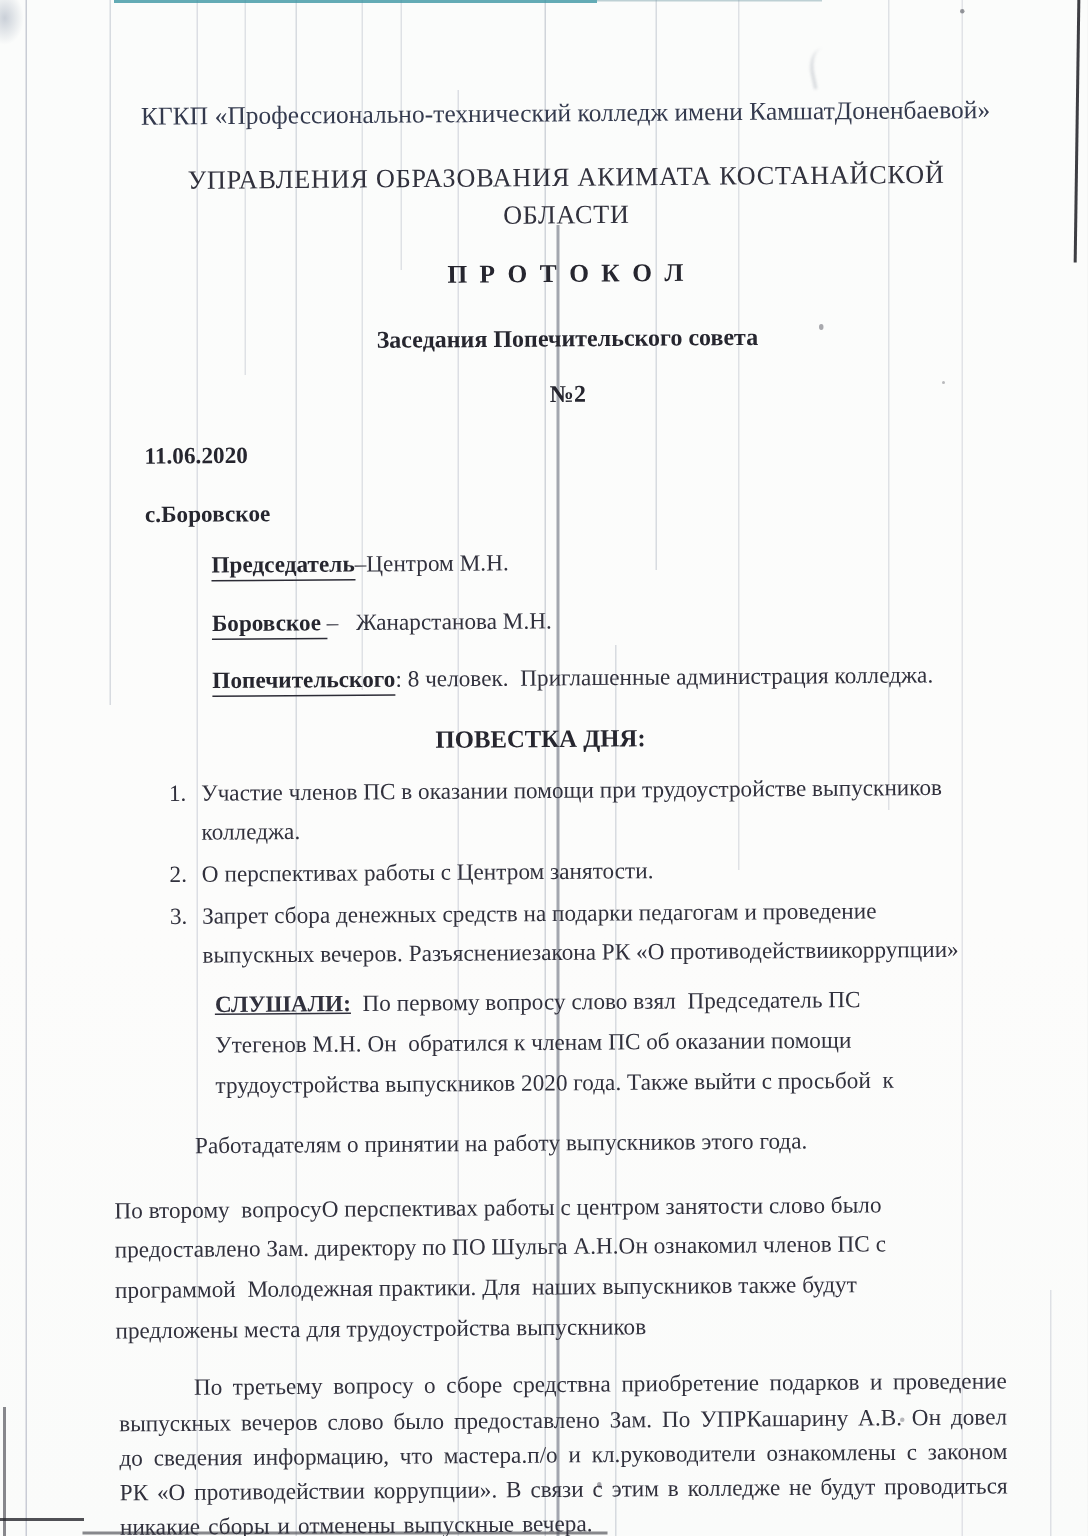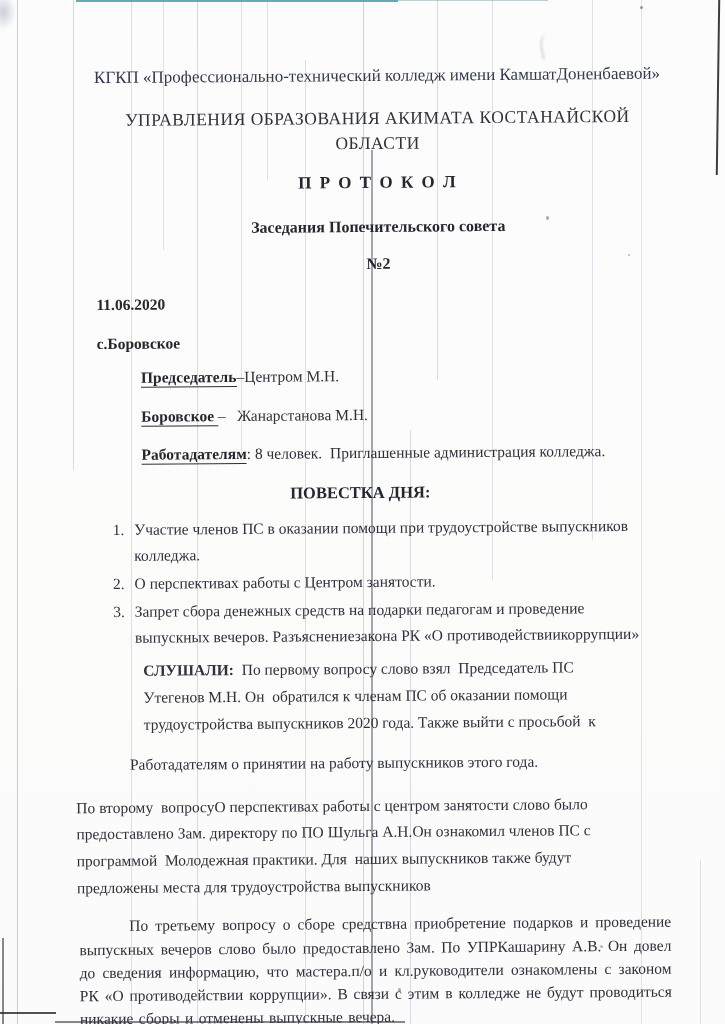--- a/index.html
+++ b/index.html
@@ -29,21 +29,21 @@
   .speck{position:absolute;background:#55565f;border-radius:50%;}
 
   
   .content{
     position:absolute;left:0;top:0;right:0;
     padding:64px 52px 0 88px;
     transform:rotate(-0.45deg);
     font-size:15.5px;line-height:1.45;
   }
   .center{text-align:center;}
-  .b{font-weight:bold;}
+  .b{font-weight:bold;text-decoration:underline;}
   .org1{font-size:17px;color:#343a4e;margin:0 0 17px 0;}
   .org2{font-size:17.5px;letter-spacing:.5px;margin:0 0 15px 0;}
   .protokol{font-weight:bold;font-size:17px;letter-spacing:2px;margin:0 0 19px 0;color:#26262f;}
   .subtitle{font-weight:bold;font-size:16px;margin:0 0 14px 0;color:#26262f;}
   .number{font-weight:bold;font-size:16px;margin:0 0 17px 0;color:#26262f;}
   .date{font-weight:bold;margin:0 0 16px 10px;color:#26262f;}
   .place{font-weight:bold;margin:0 0 12px 10px;color:#26262f;}
   .official{margin:0 0 16px 54px;}
   .ulabel{font-weight:bold;border-bottom:1.6px solid #2c2c36;color:#26262f;padding-bottom:1px;}
   .prewrap{white-space:pre-wrap;}
@@ -104,21 +104,21 @@
     <div class="date">11.06.2020</div>
     <div class="place">с.Боровское</div>
 
     <div class="official">
       <span class="ulabel">Председатель</span><span class="prewrap">–Центром М.Н.</span>
     </div>
     <div class="official">
       <span class="ulabel">Боровское </span><span class="prewrap">–   Жанарстанова М.Н.</span>
     </div>
     <div class="official">
-      <span class="ulabel">Работадателям</span><span class="prewrap">: 8 человек.  Приглашенные администрация колледжа.</span>
+      <span class="ulabel">Попечительского</span><span class="prewrap">: 8 человек.  Приглашенные администрация колледжа.</span>
     </div>
 
     <div class="agenda-title">ПОВЕСТКА ДНЯ:</div>
 
     <ol class="agenda">
       <li><span>Участие членов ПС в оказании помощи при трудоустройстве выпускников колледжа.</span></li>
       <li><span>О перспективах работы с Центром занятости.</span></li>
       <li><span>Запрет сбора денежных средств на подарки педагогам и проведение выпускных вечеров. Разъяснениезакона РК «О противодействиикоррупции»</span></li>
     </ol>
 

